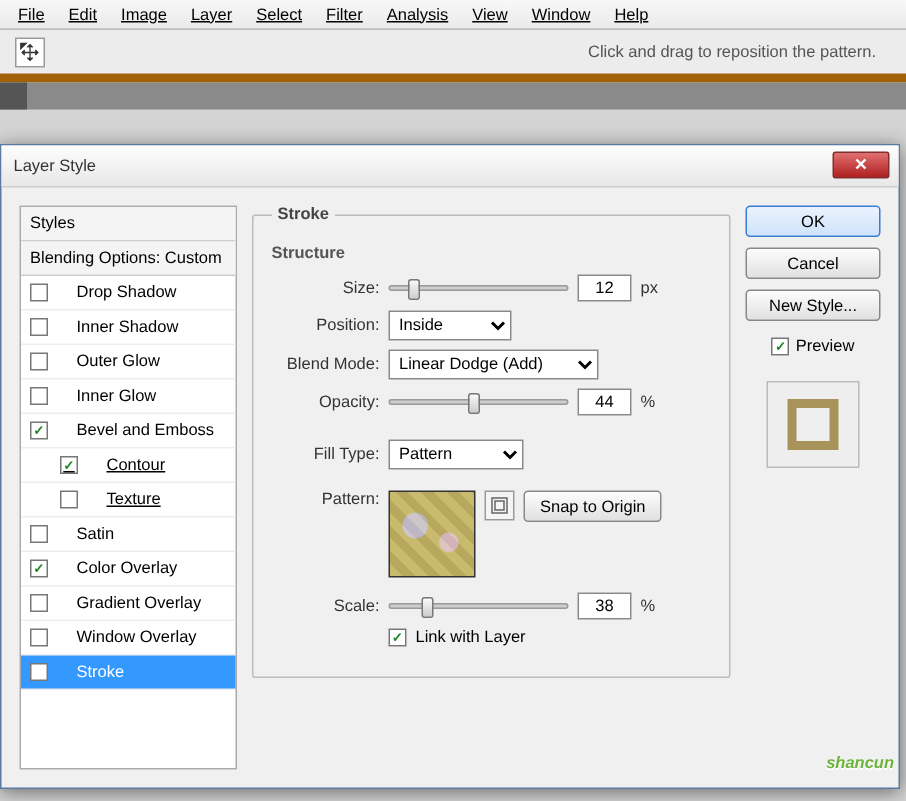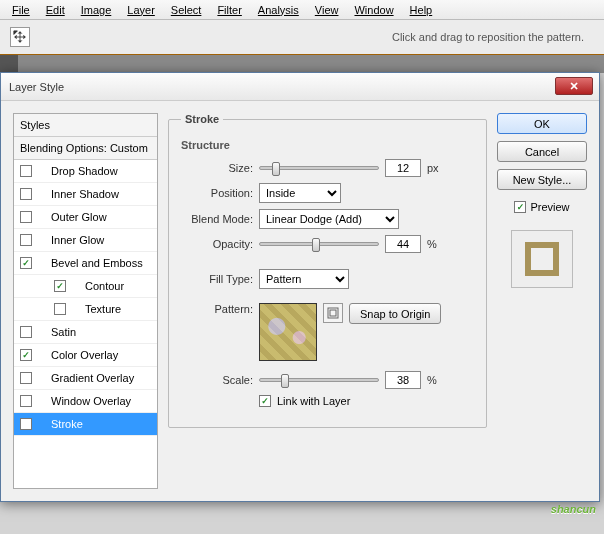--- a/index.html
+++ b/index.html
@@ -1,40 +1,40 @@
 <!DOCTYPE html>
 <html><head>
 <meta charset="utf-8">
 <style>
 * { box-sizing: border-box; margin: 0; padding: 0; font-family: Tahoma, Arial, sans-serif; font-size: 11px; }
 body { background: #d4d4d4; width: 604px; height: 534px; overflow: hidden; }
 
 .menubar { background: linear-gradient(#f8f8f8,#eaeaea); height: 20px; display: flex; align-items: center; padding: 0 4px; border-bottom: 1px solid #bbb; }
 .menubar span { padding: 2px 8px; cursor: default; text-decoration: underline; }
 
-.toolbar { background: #ececec; height: 35px; border-bottom: 1px solid #a16207; display: flex; align-items: center; padding: 0 10px; position: relative; }
+.toolbar { background: #ececec; height: 35px; border-bottom: 6px solid #a16207; display: flex; align-items: center; padding: 0 10px; position: relative; }
 .move-icon { width: 20px; height: 20px; border: 1px solid #999; background: #fff; display: flex; align-items: center; justify-content: center; margin-right: 8px; }
 .move-icon svg { width: 14px; height: 14px; }
 .hint { position: absolute; right: 20px; color: #555; }
 
 .tabstrip { background: #8a8a8a; height: 18px; position: relative; }
 .tabstrip .left { position: absolute; left: 0; top: 0; width: 18px; height: 18px; background: #555; }
 
-.dialog { position: absolute; left: 0; top: 72px; width: 600px; height: 430px; background: #f0f0f0; border: 1px solid #5a7aa0; box-shadow: 0 2px 12px rgba(0,0,0,0.5); }
+.dialog { position: absolute; left: 0; top: 96px; width: 600px; height: 430px; background: #f0f0f0; border: 1px solid #5a7aa0; box-shadow: 0 2px 12px rgba(0,0,0,0.5); }
 .titlebar { height: 28px; background: linear-gradient(#fdfdfd,#e8e8e8); border-bottom: 1px solid #ccc; display: flex; align-items: center; padding: 0 8px; position: relative; }
 .titlebar .title { color: #333; }
 .close-btn { position: absolute; right: 6px; top: 4px; width: 38px; height: 18px; background: linear-gradient(#e07070,#b02020); border: 1px solid #803030; border-radius: 2px; color: #fff; text-align: center; line-height: 16px; font-weight: bold; }
 
 .dialog-body { display: flex; padding: 12px; gap: 10px; height: calc(100% - 28px); }
 
 .styles-list { width: 145px; border: 1px solid #aaa; background: #fff; display: flex; flex-direction: column; }
 .styles-list .head { padding: 5px 6px; border-bottom: 1px solid #ccc; background: #f4f4f4; }
 .styles-list .blend { padding: 5px 6px; border-bottom: 1px solid #ccc; background: #f4f4f4; }
 .style-item { padding: 5px 6px; border-bottom: 1px solid #eee; display: flex; align-items: center; gap: 19px; cursor: default; }
-.style-item.indent { padding-left: 40px; }
+.style-item.indent { padding-left: 26px; text-decoration: underline; }
 .style-item.selected { background: #3399ff; color: #fff; }
 .chk { width: 12px; height: 12px; border: 1px solid #777; background: #fff; display: inline-flex; align-items: center; justify-content: center; font-size: 9px; color: #2a5; }
 .chk.checked::after { content: "✓"; color: #258a2a; font-weight: bold; }
 .style-item.selected .chk.checked::after { color: #fff; }
 
 .settings { flex: 1; position: relative; }
 fieldset { border: 1px solid #bbb; border-radius: 2px; padding: 10px 12px 14px; margin-bottom: 12px; }
 legend { padding: 0 4px; color: #444; font-weight: bold; }
 .sub-legend { color: #555; font-weight: bold; margin: 4px 0 8px; }
 .row { display: flex; align-items: center; margin: 6px 0; gap: 6px; }

